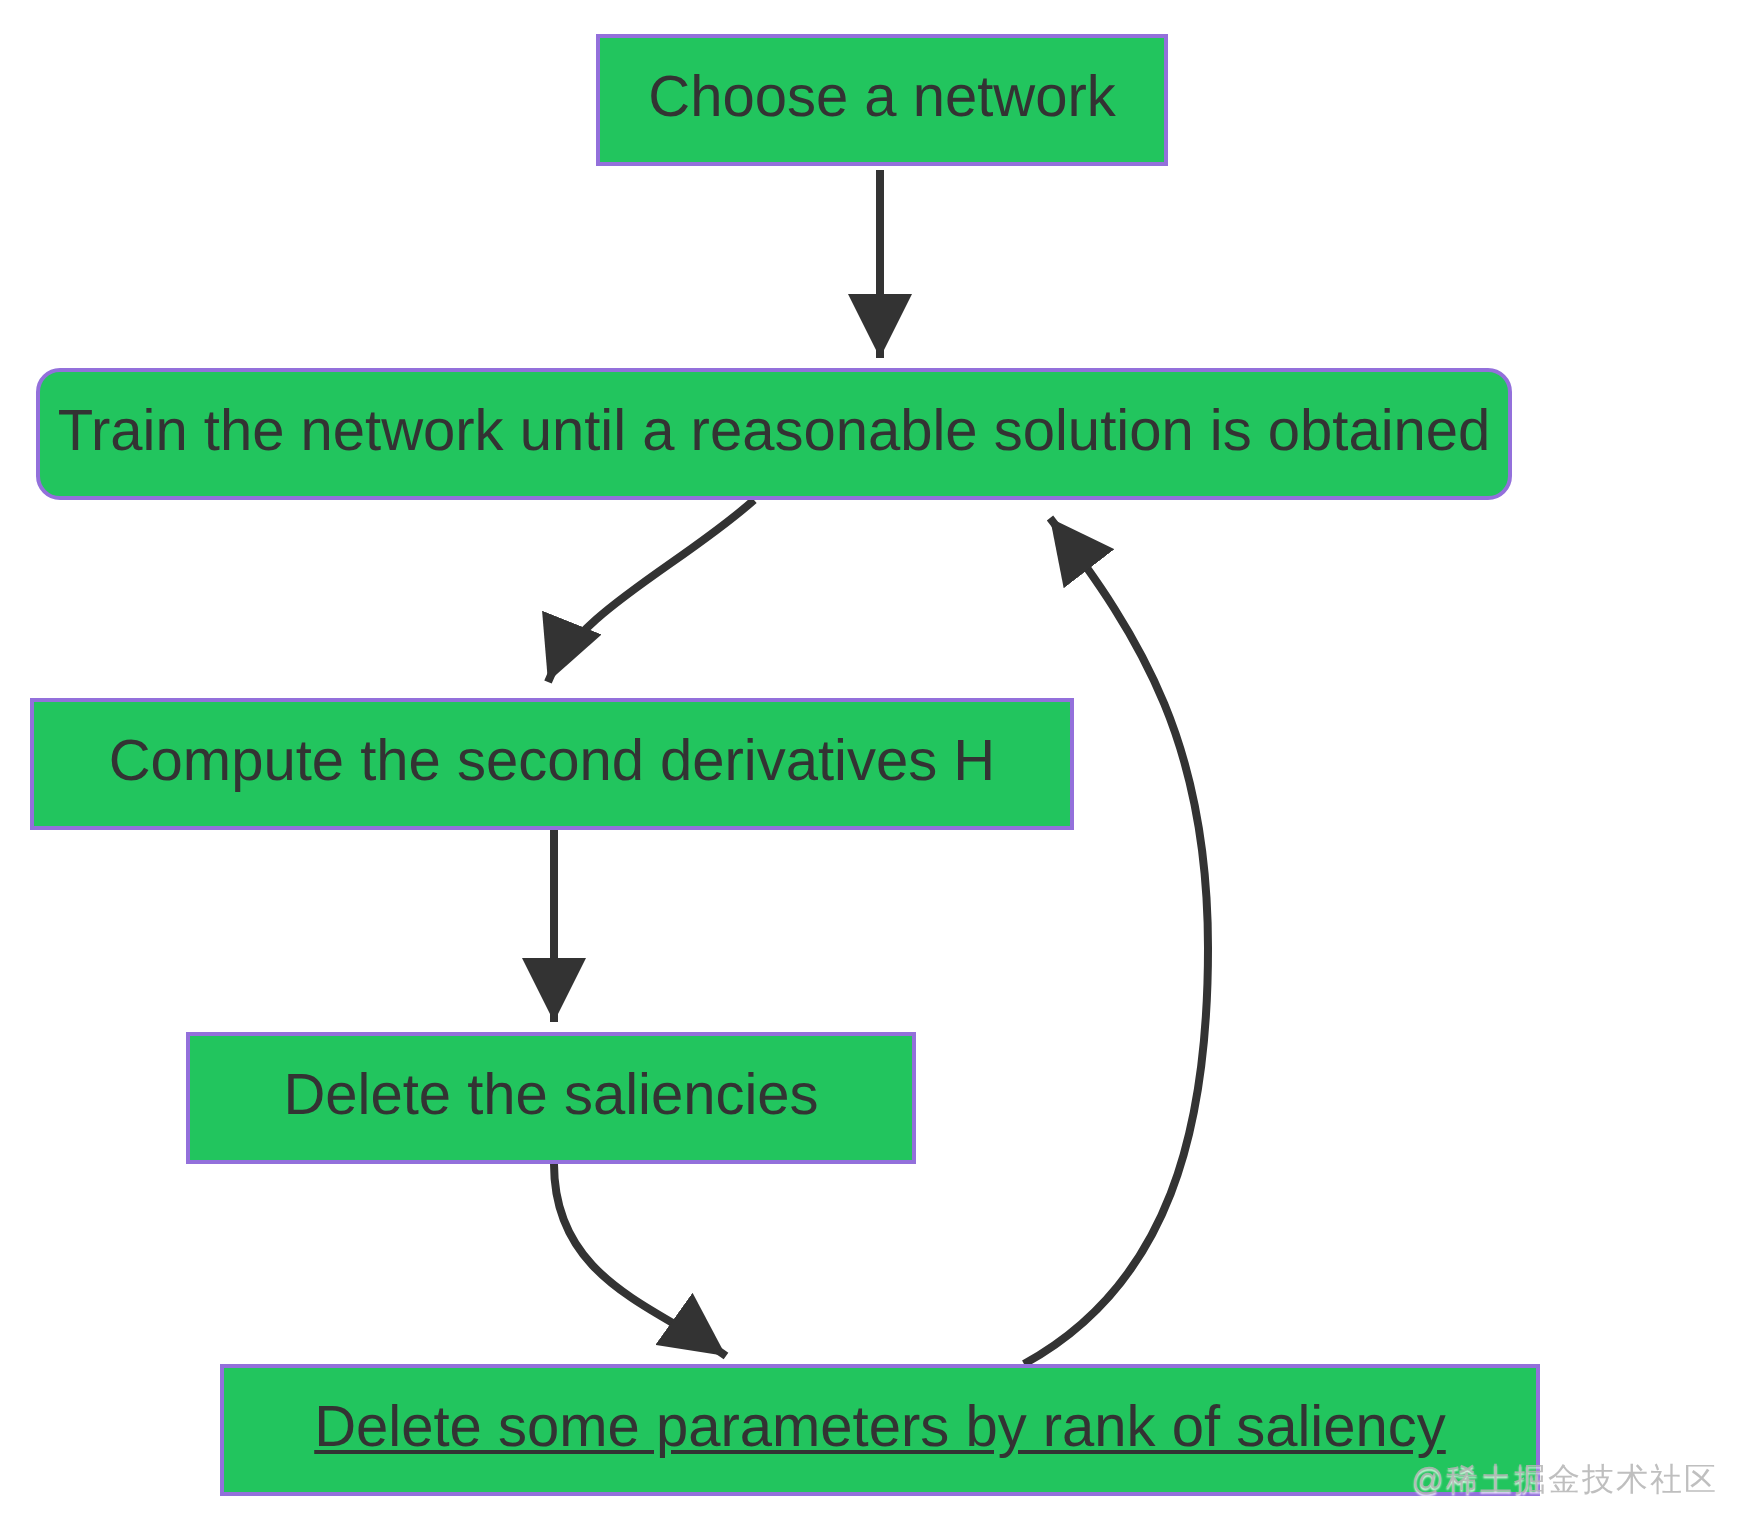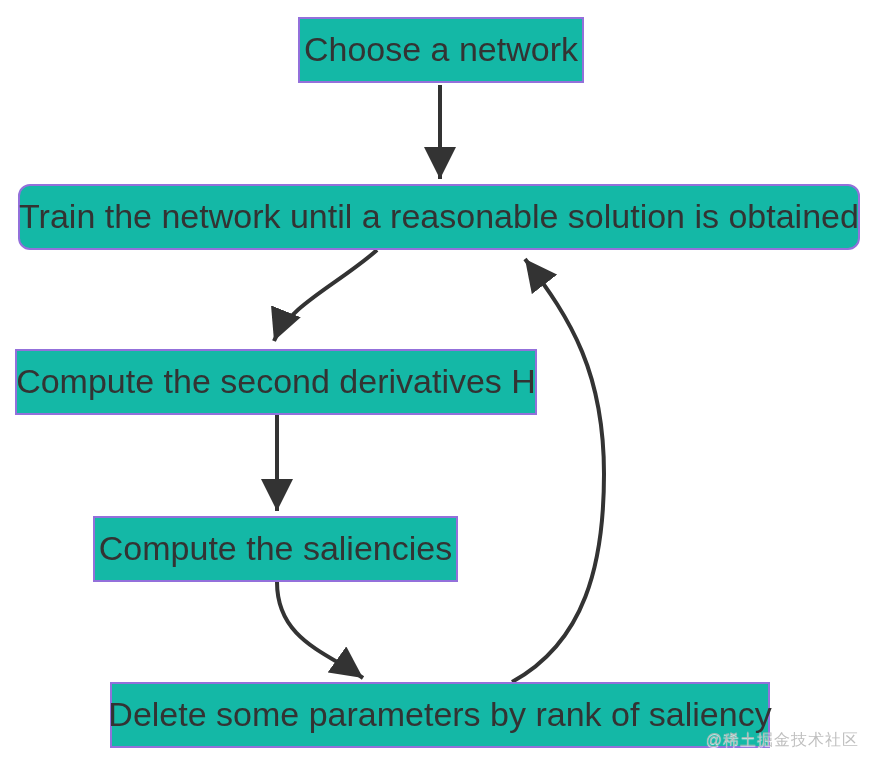--- a/index.html
+++ b/index.html
@@ -15,37 +15,37 @@
     background: #ffffff;
   }
   .edges-layer {
     position: absolute;
     left: 0; top: 0;
     width: 879px; height: 765px;
     pointer-events: none;
   }
   .node {
     position: absolute;
-    background: #14b8a6;
+    background: #22c55e;
     border: 2px solid #9370DB;
     color: #333333;
     display: flex;
     align-items: center;
     justify-content: center;
     text-align: center;
-    font-size: 34px;
+    font-size: 29px;
     line-height: 1.1;
     white-space: nowrap;
   }
   .node.rounded { border-radius: 12px; }
   #node-choose      { left: 298px; top: 17px;  width: 286px; height: 66px; }
-  #node-train       { left: 18px;  top: 184px; width: 842px; height: 66px; }
+  #node-train       { left: 18px;  top: 184px; width: 738px; height: 66px; }
   #node-derivatives { left: 15px;  top: 349px; width: 522px; height: 66px; text-align: center; }
   #node-saliencies  { left: 93px;  top: 516px; width: 365px; height: 66px; }
-  #node-delete      { left: 110px; top: 682px; width: 660px; height: 66px; }
+  #node-delete      { left: 110px; top: 682px; width: 660px; height: 66px; text-decoration: underline; }
   .watermark {
     position: absolute;
     right: 20px; bottom: 14px;
     font-size: 16px;
     letter-spacing: 1px;
     color: rgba(180, 180, 180, 0.85);
     text-shadow: 0 1px 1px rgba(255,255,255,0.9);
     white-space: nowrap;
   }
 </style>
@@ -75,21 +75,21 @@
 
   <div class="node rounded" id="node-train">
     <span>Train the network until a reasonable solution is obtained</span>
   </div>
 
   <div class="node" id="node-derivatives">
     <span>Compute the second derivatives H</span>
   </div>
 
   <div class="node" id="node-saliencies">
-    <span>Compute the saliencies</span>
+    <span>Delete the saliencies</span>
   </div>
 
   <div class="node" id="node-delete">
     <span>Delete some parameters by rank of saliency</span>
   </div>
 
   <div class="watermark">@稀土掘金技术社区</div>
 
 </div>
 

